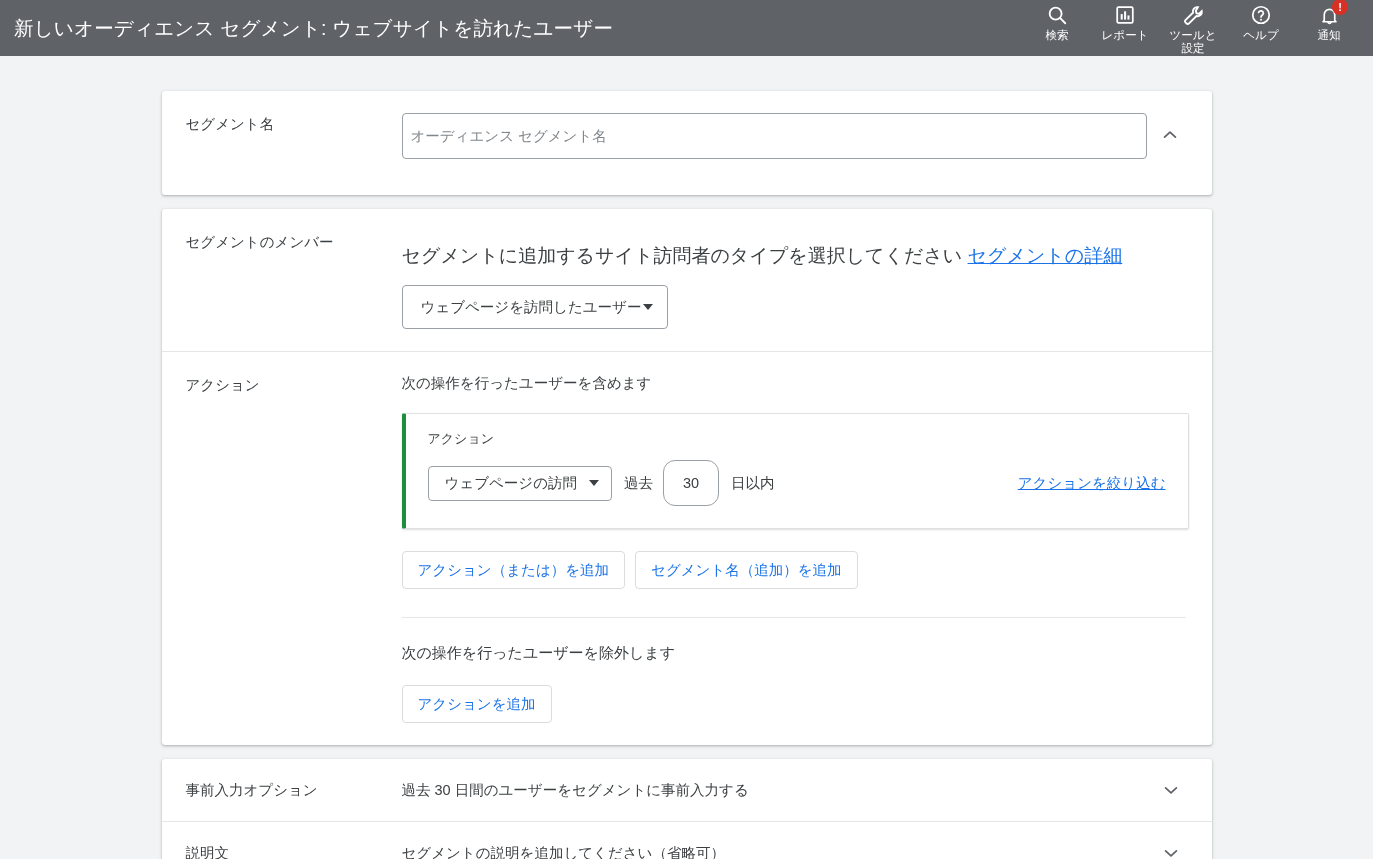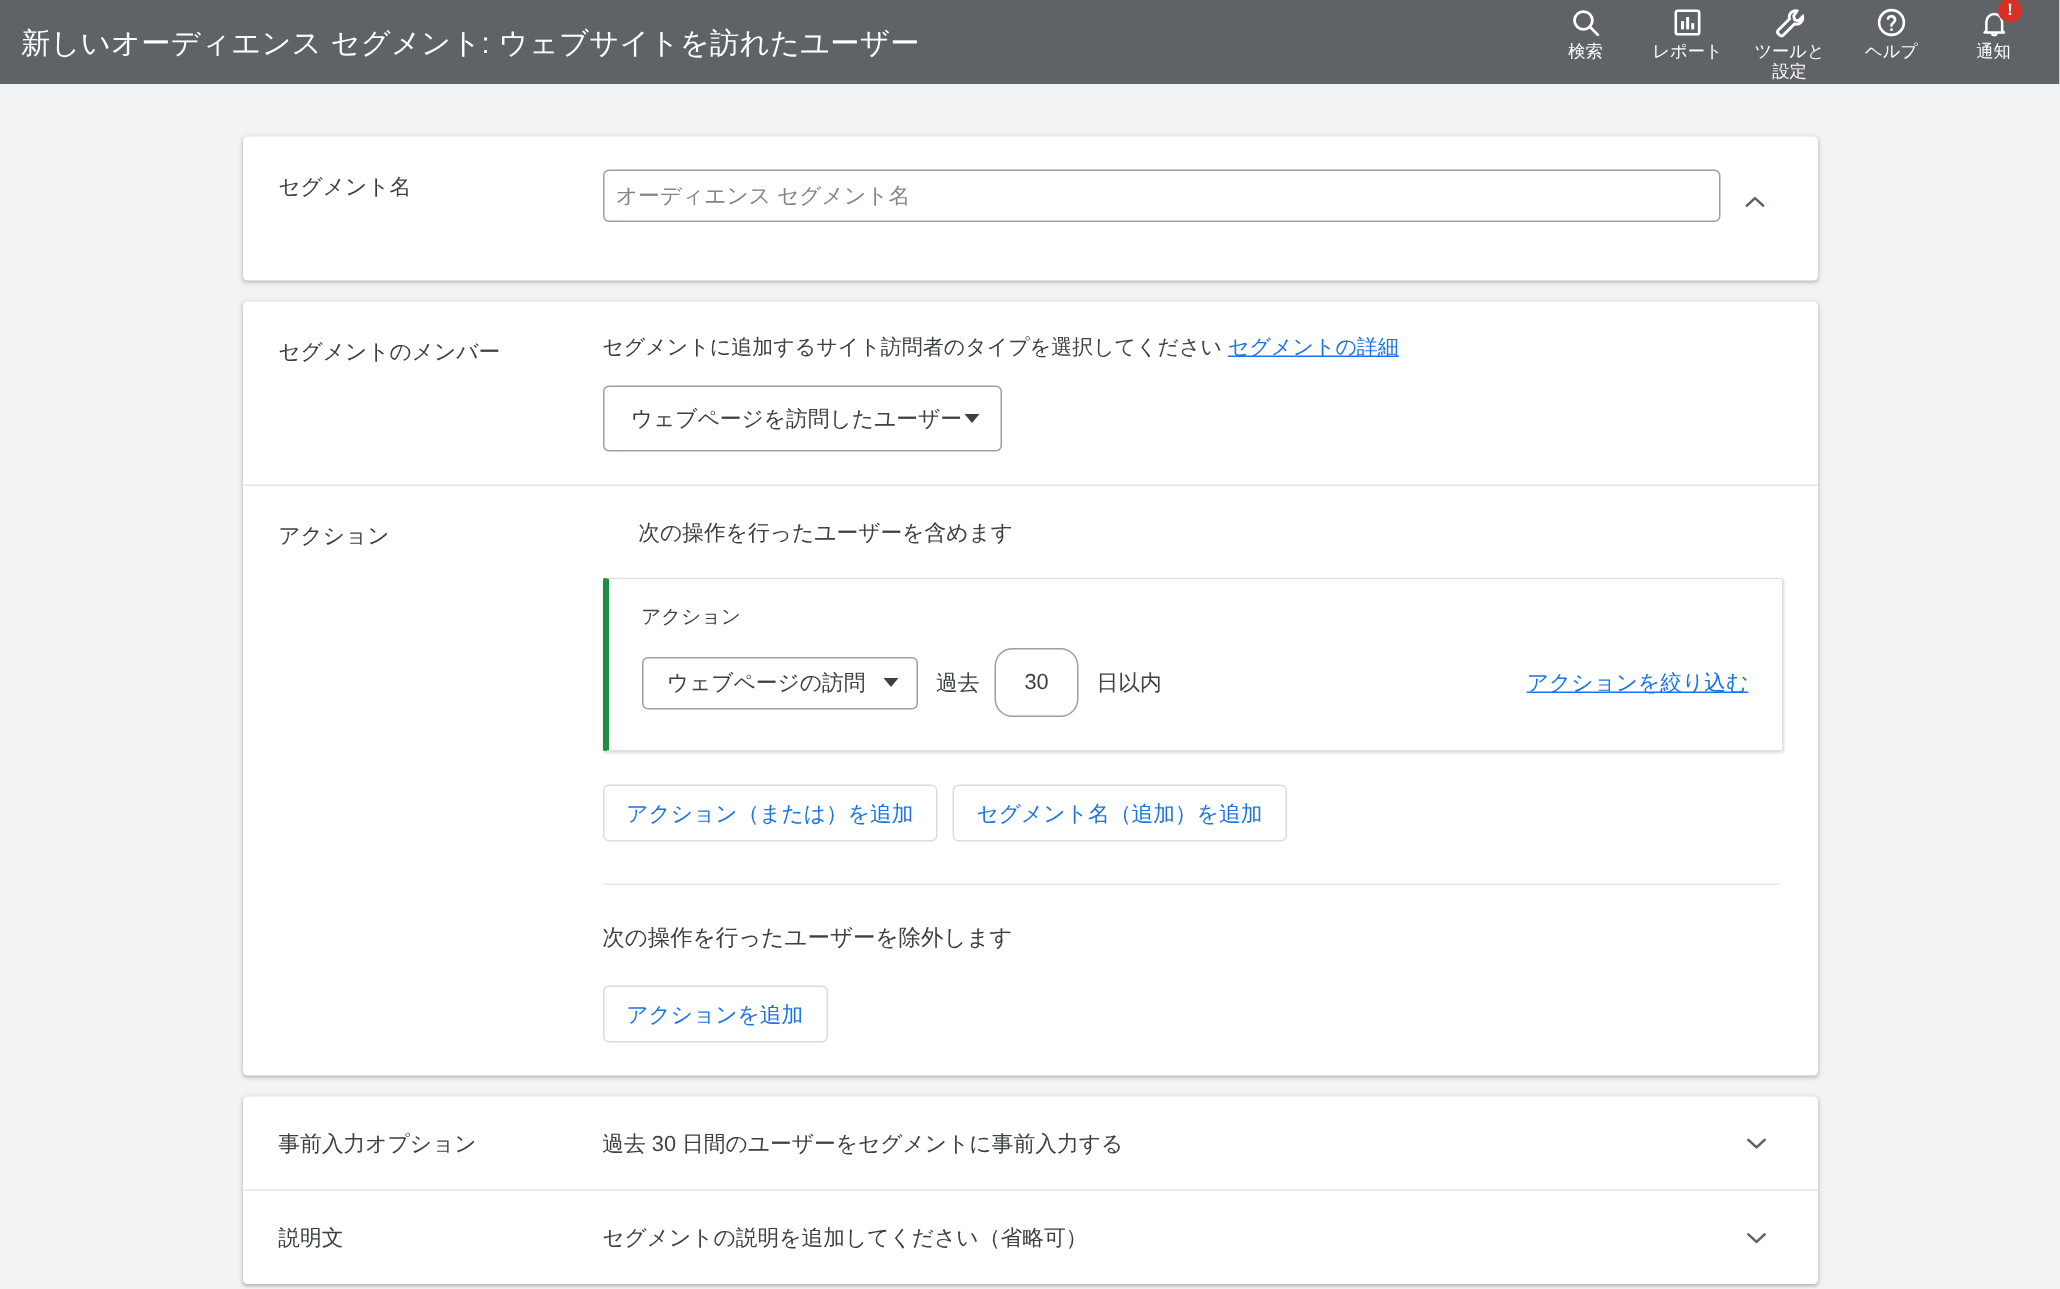--- a/index.html
+++ b/index.html
@@ -94,43 +94,44 @@
     font-size: 14.5px;
     color: #3c4043;
     padding-top: 2px;
   }
   .row-body { flex: 1 1 auto; min-width: 0; }
 
   
   .card-name .row { align-items: flex-start; padding-bottom: 36px; }
   .name-input {
     width: 745px;
-    height: 35px;
+    height: 46px;
     border: 1px solid #9aa0a6;
     border-radius: 4px;
     padding: 0 8px;
     font-size: 14.5px;
     color: #3c4043;
     background: #fff;
     outline: none;
     font-family: inherit;
   }
   .name-input::placeholder { color: #80868b; }
   .collapse-btn {
     flex: 0 0 auto;
     width: 32px; height: 32px;
     margin-left: 18px; margin-top: 6px;
     display: flex; align-items: center; justify-content: center;
     cursor: pointer;
   }
 
   
   .help-line {
-    font-size: 14px;
-    color: #3c4043;
+    font-size: 19px;
+    color: #3c4043;
+    margin-top: 12px;
   }
   .inline-link {
     color: #1a73e8;
     text-decoration: underline;
     cursor: pointer;
   }
   .select-btn {
     margin-top: 16px;
     display: inline-flex;
     align-items: center;
@@ -146,21 +147,21 @@
     font-family: Liberation Serif, serif;
   }
   .caret {
     width: 0; height: 0;
     border-left: 5px solid transparent;
     border-right: 5px solid transparent;
     border-top: 6px solid #3c4043;
   }
 
   
-  .section-text { font-size: 14.5px; color: #3c4043; margin-left: 24px; }
+  .section-text { font-size: 14.5px; color: #3c4043; }
 
   .action-card {
     margin-top: 20px;
     margin-left: 0;
     width: 787px;
     background: #fff;
     border: 1px solid #e0e0e0;
     border-left: 4px solid #1e8e3e;
     border-radius: 2px;
     box-shadow: 0 1px 2px rgba(60,64,67,.18);

